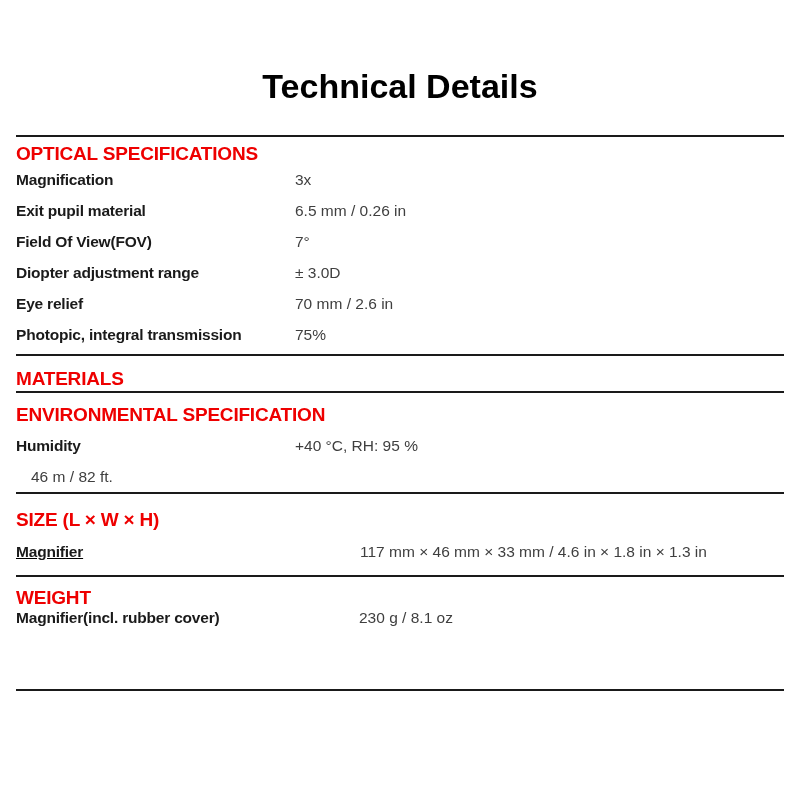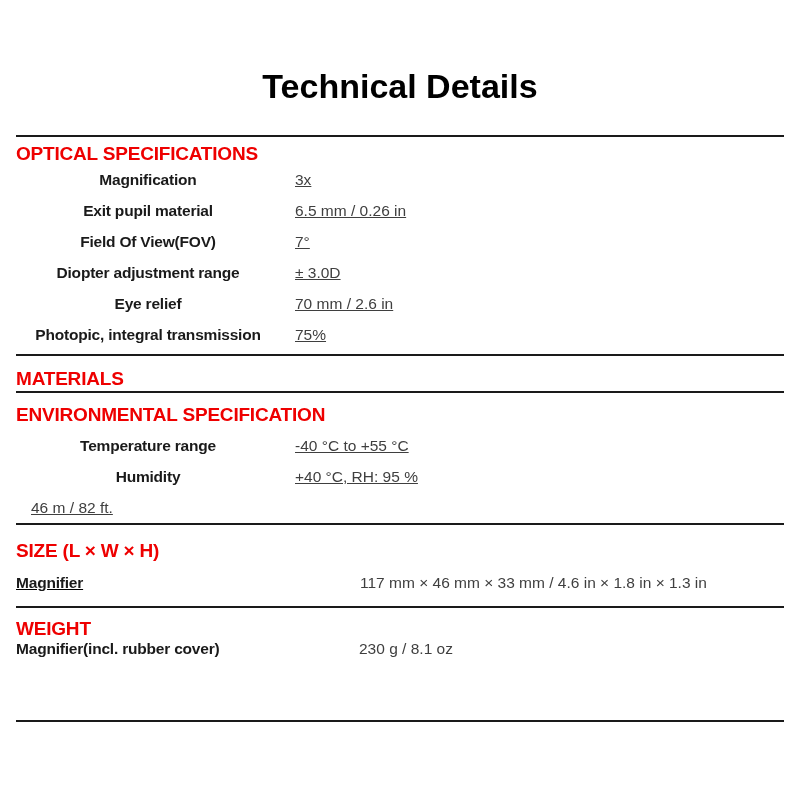--- a/index.html
+++ b/index.html
@@ -68,27 +68,27 @@
     align-items: center;
     padding: 0 16px;
   }
   .label {
     font-size: 15.5px;
     font-weight: 700;
     color: var(--label);
     letter-spacing: -0.2px;
     white-space: nowrap;
   }
-  .pairs .label { text-align: center; }
+  .pairs .label { text-align: left; }
   .value {
     font-size: 15.5px;
     color: var(--value);
     white-space: nowrap;
   }
-  .pairs .value { padding-left: 15px; text-decoration: underline; }
+  .pairs .value { padding-left: 15px; }
 
   .wide .row {
     position: relative;
     display: flex;
     align-items: center;
     padding: 0 16px;
   }
   .wide .label { text-align: left; }
   .wide .value { position: absolute; }
   .sec-size   .value { left: 360px; }
@@ -132,24 +132,20 @@
       </section>
       <div class="rule rule-materials"></div>
       <section class="section pairs sec-materials">
         <h2 class="section-heading">MATERIALS</h2>
       </section>
       <div class="rule rule-environmental"></div>
       <section class="section pairs sec-environmental">
         <h2 class="section-heading">ENVIRONMENTAL SPECIFICATION</h2>
         <div class="rows">
           <div class="row">
-            <span class="label">Temperature range</span>
-            <span class="value">-40 °C to +55 °C</span>
-          </div>
-          <div class="row">
             <span class="label">Humidity</span>
             <span class="value">+40 °C, RH: 95 %</span>
           </div>
           <div class="row">
             <span class="value">46 m / 82 ft.</span>
           </div>
         </div>
       </section>
       <div class="rule rule-size"></div>
       <section class="section wide sec-size">

